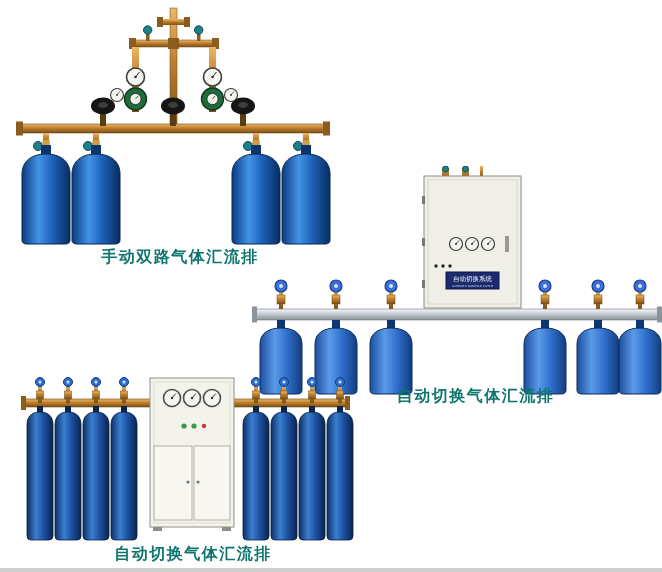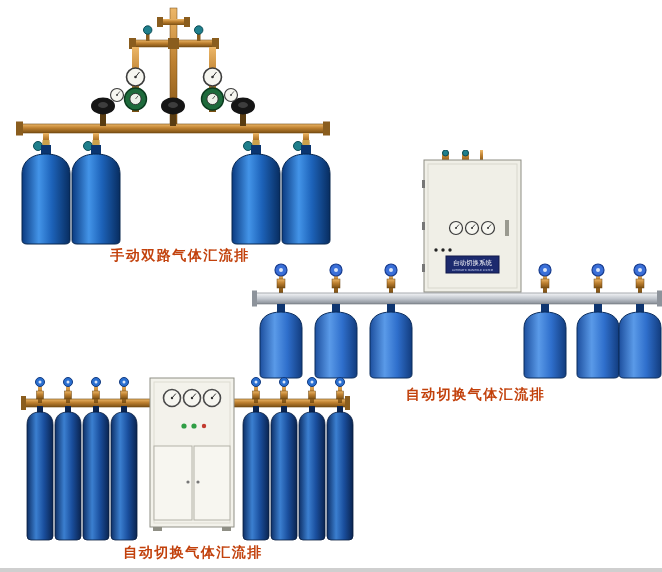--- a/index.html
+++ b/index.html
@@ -6,27 +6,27 @@
   html,body { width:662px; height:572px; }
   body {
     background:#ffffff;
     font-family:"DejaVu Sans","Liberation Sans",sans-serif;
     position:relative;
     overflow:hidden;
   }
   .page { position:absolute; inset:0; background:#ffffff; }
   .fig { position:absolute; }
   .fig1 { left:8px;   top:6px; }
-  .fig2 { left:252px; top:150px; }
+  .fig2 { left:252px; top:166px; }
   .fig3 { left:20px;  top:374px; }
   .caption {
     position:absolute;
-    color:#c2410c;
+    color:#0f766e;
     font-weight:bold;
-    font-size:14px;
+    font-size:16px;
     letter-spacing:1.5px;
     text-align:center;
     white-space:nowrap;
   }
   .cap1 { left:90px;  top:247px; width:180px; }
   .cap2 { left:393px; top:386px; width:165px; }
   .cap3 { left:103px; top:544px; width:180px; }
   .bottom-strip {
     position:absolute; left:0; top:568px; width:662px; height:4px;
     background:#cfcfcf;

